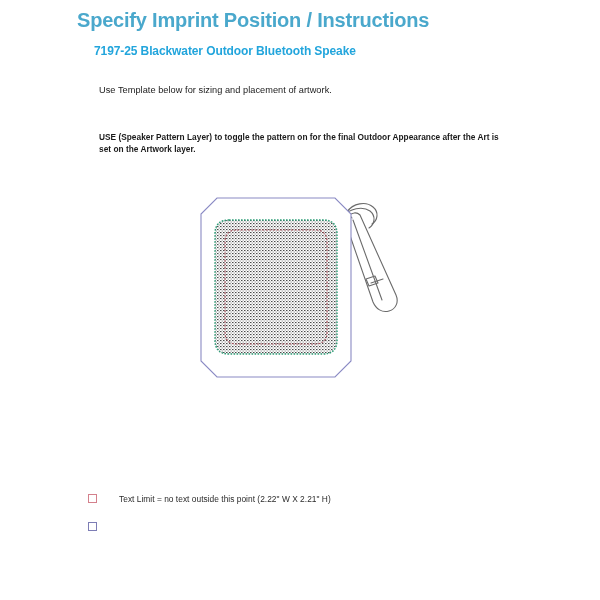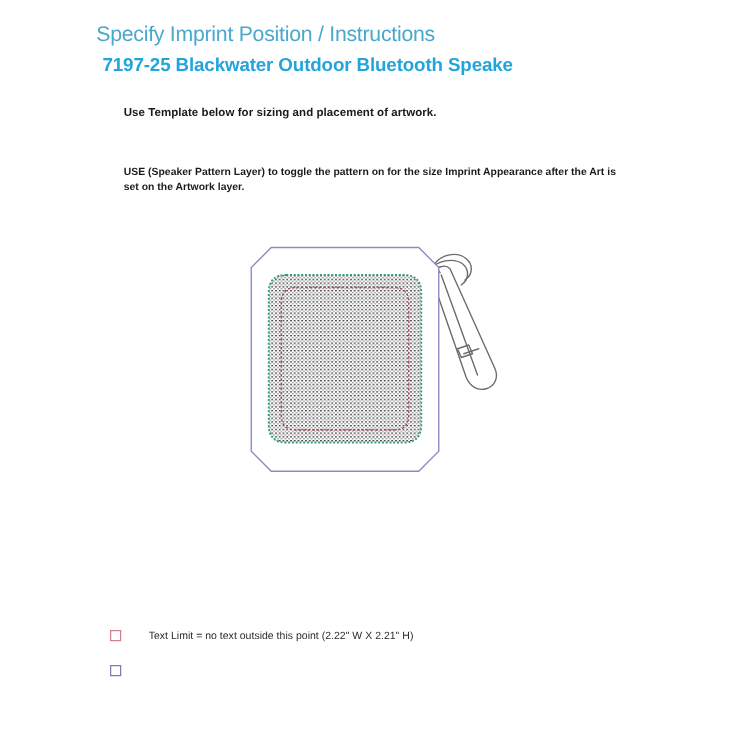--- a/index.html
+++ b/index.html
@@ -20,48 +20,47 @@
     position: absolute;
     inset: 0;
     background: #ffffff;
   }
 
   
   .page-title {
     position: absolute;
     left: 77px;
     top: 8px;
-    font-size: 17px;
-    font-weight: 400;
+    font-size: 20px;
+    font-weight: 700;
     letter-spacing: -0.2px;
     color: #4aa8cc;
     white-space: nowrap;
     line-height: 1.2;
-    margin-top: 10px;
   }
 
   .product-title {
     position: absolute;
-    left: 82px;
+    left: 94px;
     top: 44px;
-    font-size: 15px;
+    font-size: 12px;
     font-weight: bold;
     letter-spacing: -0.1px;
     color: #22a5dc;
     white-space: nowrap;
     line-height: 1.2;
   }
 
   
   .instruction-1 {
     position: absolute;
     left: 99px;
     top: 85px;
     font-size: 9.2px;
-    font-weight: bold;
+    font-weight: normal;
     color: #1a1a1a;
     letter-spacing: 0.05px;
     white-space: nowrap;
   }
 
   .instruction-2 {
     position: absolute;
     left: 99px;
     top: 132px;
     width: 400px;
@@ -88,21 +87,21 @@
 
   
   .legend {
     position: absolute;
     left: 88px;
     top: 494px;
     width: 470px;
   }
   .legend-row {
     display: flex;
-    align-items: center;
+    align-items: flex-start;
     height: 28px;
   }
   .legend-swatch {
     width: 9px;
     height: 9px;
     border: 1.2px solid #000;
     background: #ffffff;
     box-sizing: border-box;
     flex: 0 0 auto;
   }
@@ -119,21 +118,21 @@
 <body>
 
 <div id="page">
 
   <div class="page-title">Specify Imprint Position / Instructions</div>
 
   <div class="product-title">7197-25 Blackwater Outdoor Bluetooth Speake</div>
 
   <div class="instruction-1">Use Template below for sizing and placement of artwork.</div>
 
-  <div class="instruction-2">USE (Speaker Pattern Layer) to toggle the pattern on for the size Imprint Appearance after the Art is set on the Artwork layer.</div>
+  <div class="instruction-2">USE (Speaker Pattern Layer) to toggle the pattern on for the final Outdoor Appearance after the Art is set on the Artwork layer.</div>
 
   <div class="template-figure">
     <svg viewBox="0 0 232 196" xmlns="http://www.w3.org/2000/svg">
       <defs>
 
         <pattern id="grillePattern" width="3" height="3" patternUnits="userSpaceOnUse">
           <rect x="0" y="0" width="3" height="3" fill="#ffffff"></rect>
           <rect x="0" y="0" width="1.5" height="1.1" fill="#4a4a4a"></rect>
           <rect x="1.6" y="1.5" width="1.2" height="1.1" fill="#8f8f8f"></rect>
         </pattern>

